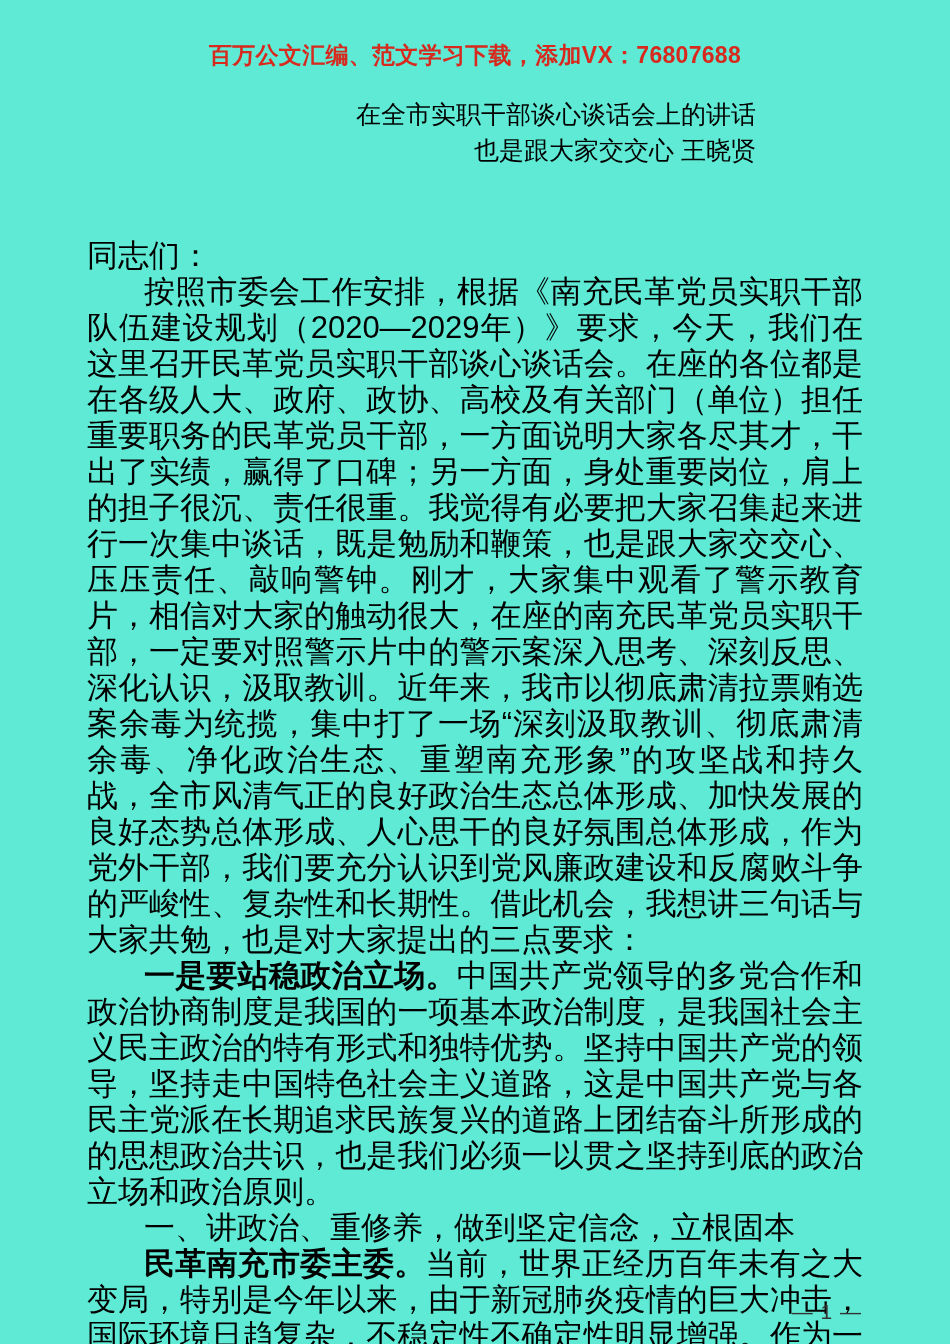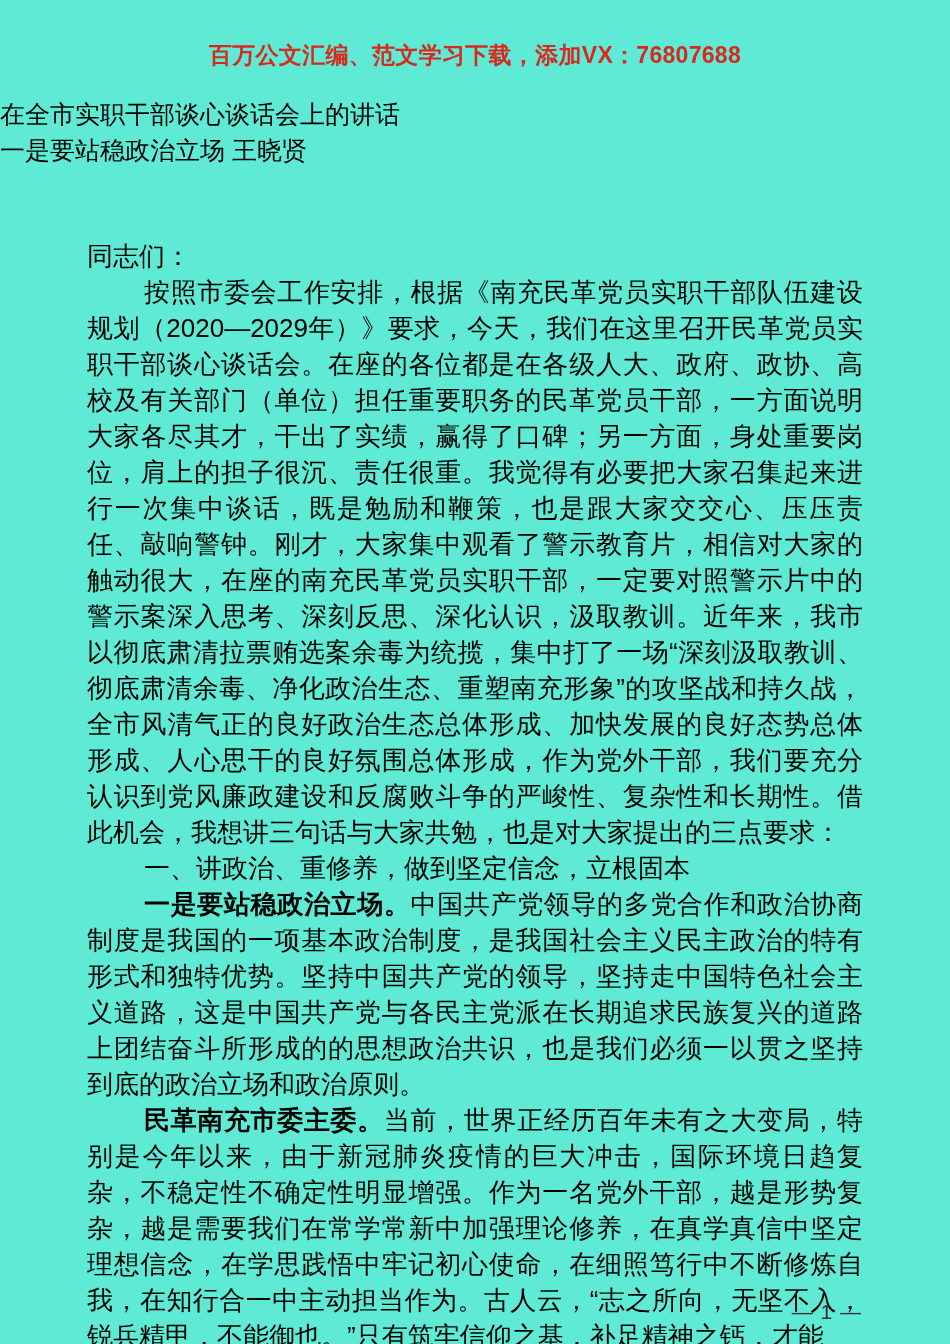--- a/index.html
+++ b/index.html
@@ -29,37 +29,37 @@
     font-weight: bold;
     letter-spacing: 0.3px;
     color: #d7291e;
     white-space: nowrap;
   }
   .doc-title-block {
     position: absolute;
     top: 96px;
     left: 0;
     width: 756px;
-    text-align: left;
+    text-align: right;
   }
   .doc-title-line {
     font-size: 25px;
     line-height: 36px;
     color: #000000;
     white-space: nowrap;
   }
   .body-area {
     position: absolute;
     top: 238px;
     left: 87px;
     width: 776px;
   }
   p.para {
     margin: 0;
-    font-size: 26px;
+    font-size: 31px;
     line-height: 36px;
     text-align: justify;
     text-justify: inter-ideograph;
     letter-spacing: 0px;
     word-break: break-all;
   }
   p.indent {
     text-indent: 57px;
   }
   .bold-lead {
@@ -80,32 +80,32 @@
 </style>
 </head>
 <body>
 
 <div class="page">
 
   <div class="watermark-header">百万公文汇编、范文学习下载，添加VX：76807688</div>
 
   <div class="doc-title-block">
     <div class="doc-title-line">在全市实职干部谈心谈话会上的讲话</div>
-    <div class="doc-title-line">一是要站稳政治立场  王晓贤</div>
+    <div class="doc-title-line">也是跟大家交交心  王晓贤</div>
   </div>
 
   <div class="body-area">
 
     <p class="para">同志们：</p>
 
     <p class="para indent">按照市委会工作安排，根据《南充民革党员实职干部队伍建设规划（2020—2029年）》要求，今天，我们在这里召开民革党员实职干部谈心谈话会。在座的各位都是在各级人大、政府、政协、高校及有关部门（单位）担任重要职务的民革党员干部，一方面说明大家各尽其才，干出了实绩，赢得了口碑；另一方面，身处重要岗位，肩上的担子很沉、责任很重。我觉得有必要把大家召集起来进行一次集中谈话，既是勉励和鞭策，也是跟大家交交心、压压责任、敲响警钟。刚才，大家集中观看了警示教育片，相信对大家的触动很大，在座的南充民革党员实职干部，一定要对照警示片中的警示案深入思考、深刻反思、深化认识，汲取教训。近年来，我市以彻底肃清拉票贿选案余毒为统揽，集中打了一场“深刻汲取教训、彻底肃清余毒、净化政治生态、重塑南充形象”的攻坚战和持久战，全市风清气正的良好政治生态总体形成、加快发展的良好态势总体形成、人心思干的良好氛围总体形成，作为党外干部，我们要充分认识到党风廉政建设和反腐败斗争的严峻性、复杂性和长期性。借此机会，我想讲三句话与大家共勉，也是对大家提出的三点要求：</p>
 
+    <p class="para indent"><span class="bold-lead">一是要站稳政治立场。</span><span>中国共产党领导的多党合作和政治协商制度是我国的一项基本政治制度，是我国社会主义民主政治的特有形式和独特优势。坚持中国共产党的领导，坚持走中国特色社会主义道路，这是中国共产党与各民主党派在长期追求民族复兴的道路上团结奋斗所形成的的思想政治共识，也是我们必须一以贯之坚持到底的政治立场和政治原则。</span></p>
+
     <p class="para indent">一、讲政治、重修养，做到坚定信念，立根固本</p>
-
-    <p class="para indent"><span class="bold-lead">一是要站稳政治立场。</span><span>中国共产党领导的多党合作和政治协商制度是我国的一项基本政治制度，是我国社会主义民主政治的特有形式和独特优势。坚持中国共产党的领导，坚持走中国特色社会主义道路，这是中国共产党与各民主党派在长期追求民族复兴的道路上团结奋斗所形成的的思想政治共识，也是我们必须一以贯之坚持到底的政治立场和政治原则。</span></p>
 
     <p class="para indent"><span class="bold-lead">民革南充市委主委。</span><span>当前，世界正经历百年未有之大变局，特别是今年以来，由于新冠肺炎疫情的巨大冲击，国际环境日趋复杂，不稳定性不确定性明显增强。作为一名党外干部，越是形势复杂，越是需要我们在常学常新中加强理论修养，在真学真信中坚定理想信念，在学思践悟中牢记初心使命，在细照笃行中不断修炼自我，在知行合一中主动担当作为。古人云，“志之所向，无坚不入，锐兵精甲，不能御也。”只有筑牢信仰之基，补足精神之钙，才能</span></p>
 
   </div>
 
   <div class="page-footer">— 1 —</div>
 
 </div>
 
 </body></html>

